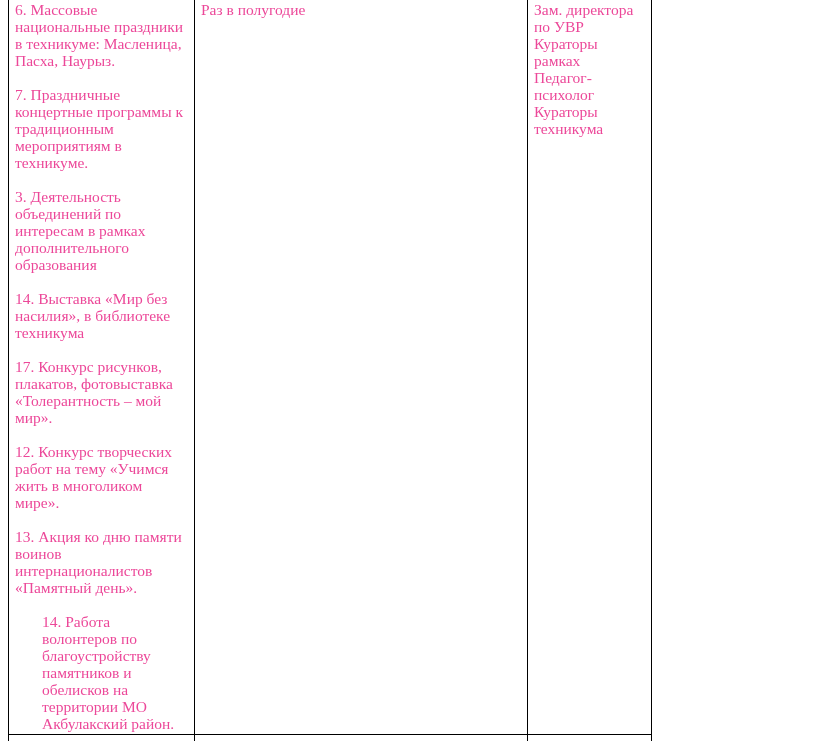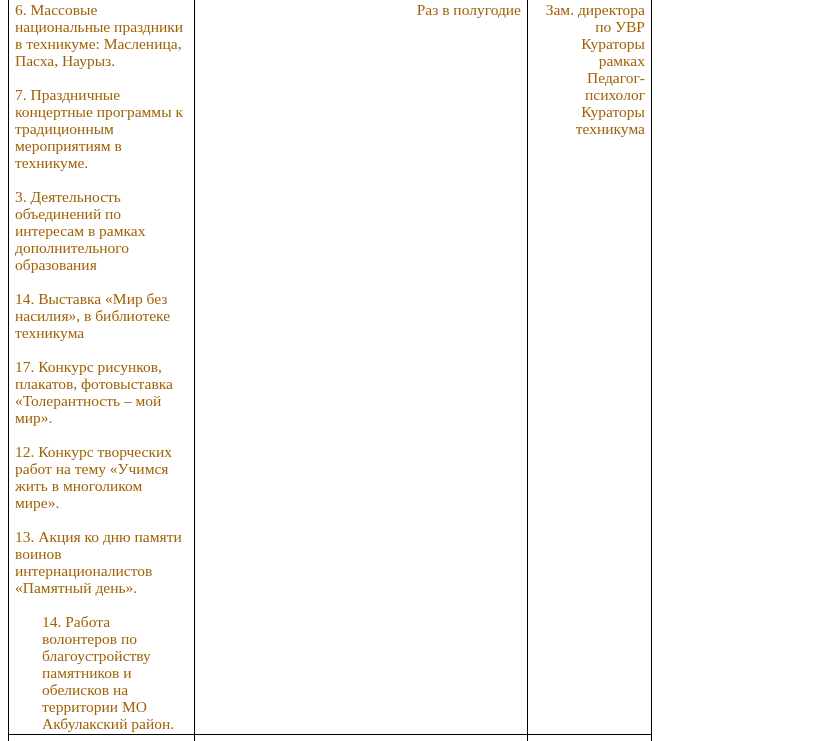--- a/index.html
+++ b/index.html
@@ -7,39 +7,39 @@
     padding: 0;
     background: #ffffff;
   }
   .page {
     position: relative;
     width: 816px;
     height: 741px;
     background: #ffffff;
     overflow: hidden;
     font-family: "Liberation Serif", serif;
-    color: #a16207;
+    color: #ec4899;
   }
   table.doc-table {
     position: absolute;
     left: 8px;
     top: -1px;
     border-collapse: collapse;
     table-layout: fixed;
   }
   table.doc-table td {
     border: 1px solid #000000;
     vertical-align: top;
     padding: 1px 6px 2px 6px;
     font-size: 15.5px;
     line-height: 17px;
   }
   td.col-activities   { width: 173px; }
-  td.col-frequency    { width: 320px; text-align: right; }
-  td.col-responsible  { width: 111px; text-align: right; padding-left: 8px; padding-right: 8px; }
+  td.col-frequency    { width: 320px; text-align: left; }
+  td.col-responsible  { width: 111px; text-align: left; padding-left: 8px; padding-right: 8px; }
   tr.main-row td      { height: 720px; }
   tr.empty-row td     { height: 14px; padding: 0; }
   .col-activities p {
     margin: 0 0 17px 0;
   }
   .col-activities p:last-child {
     margin-bottom: 0;
     margin-left: 27px;
   }
   .col-frequency p,

